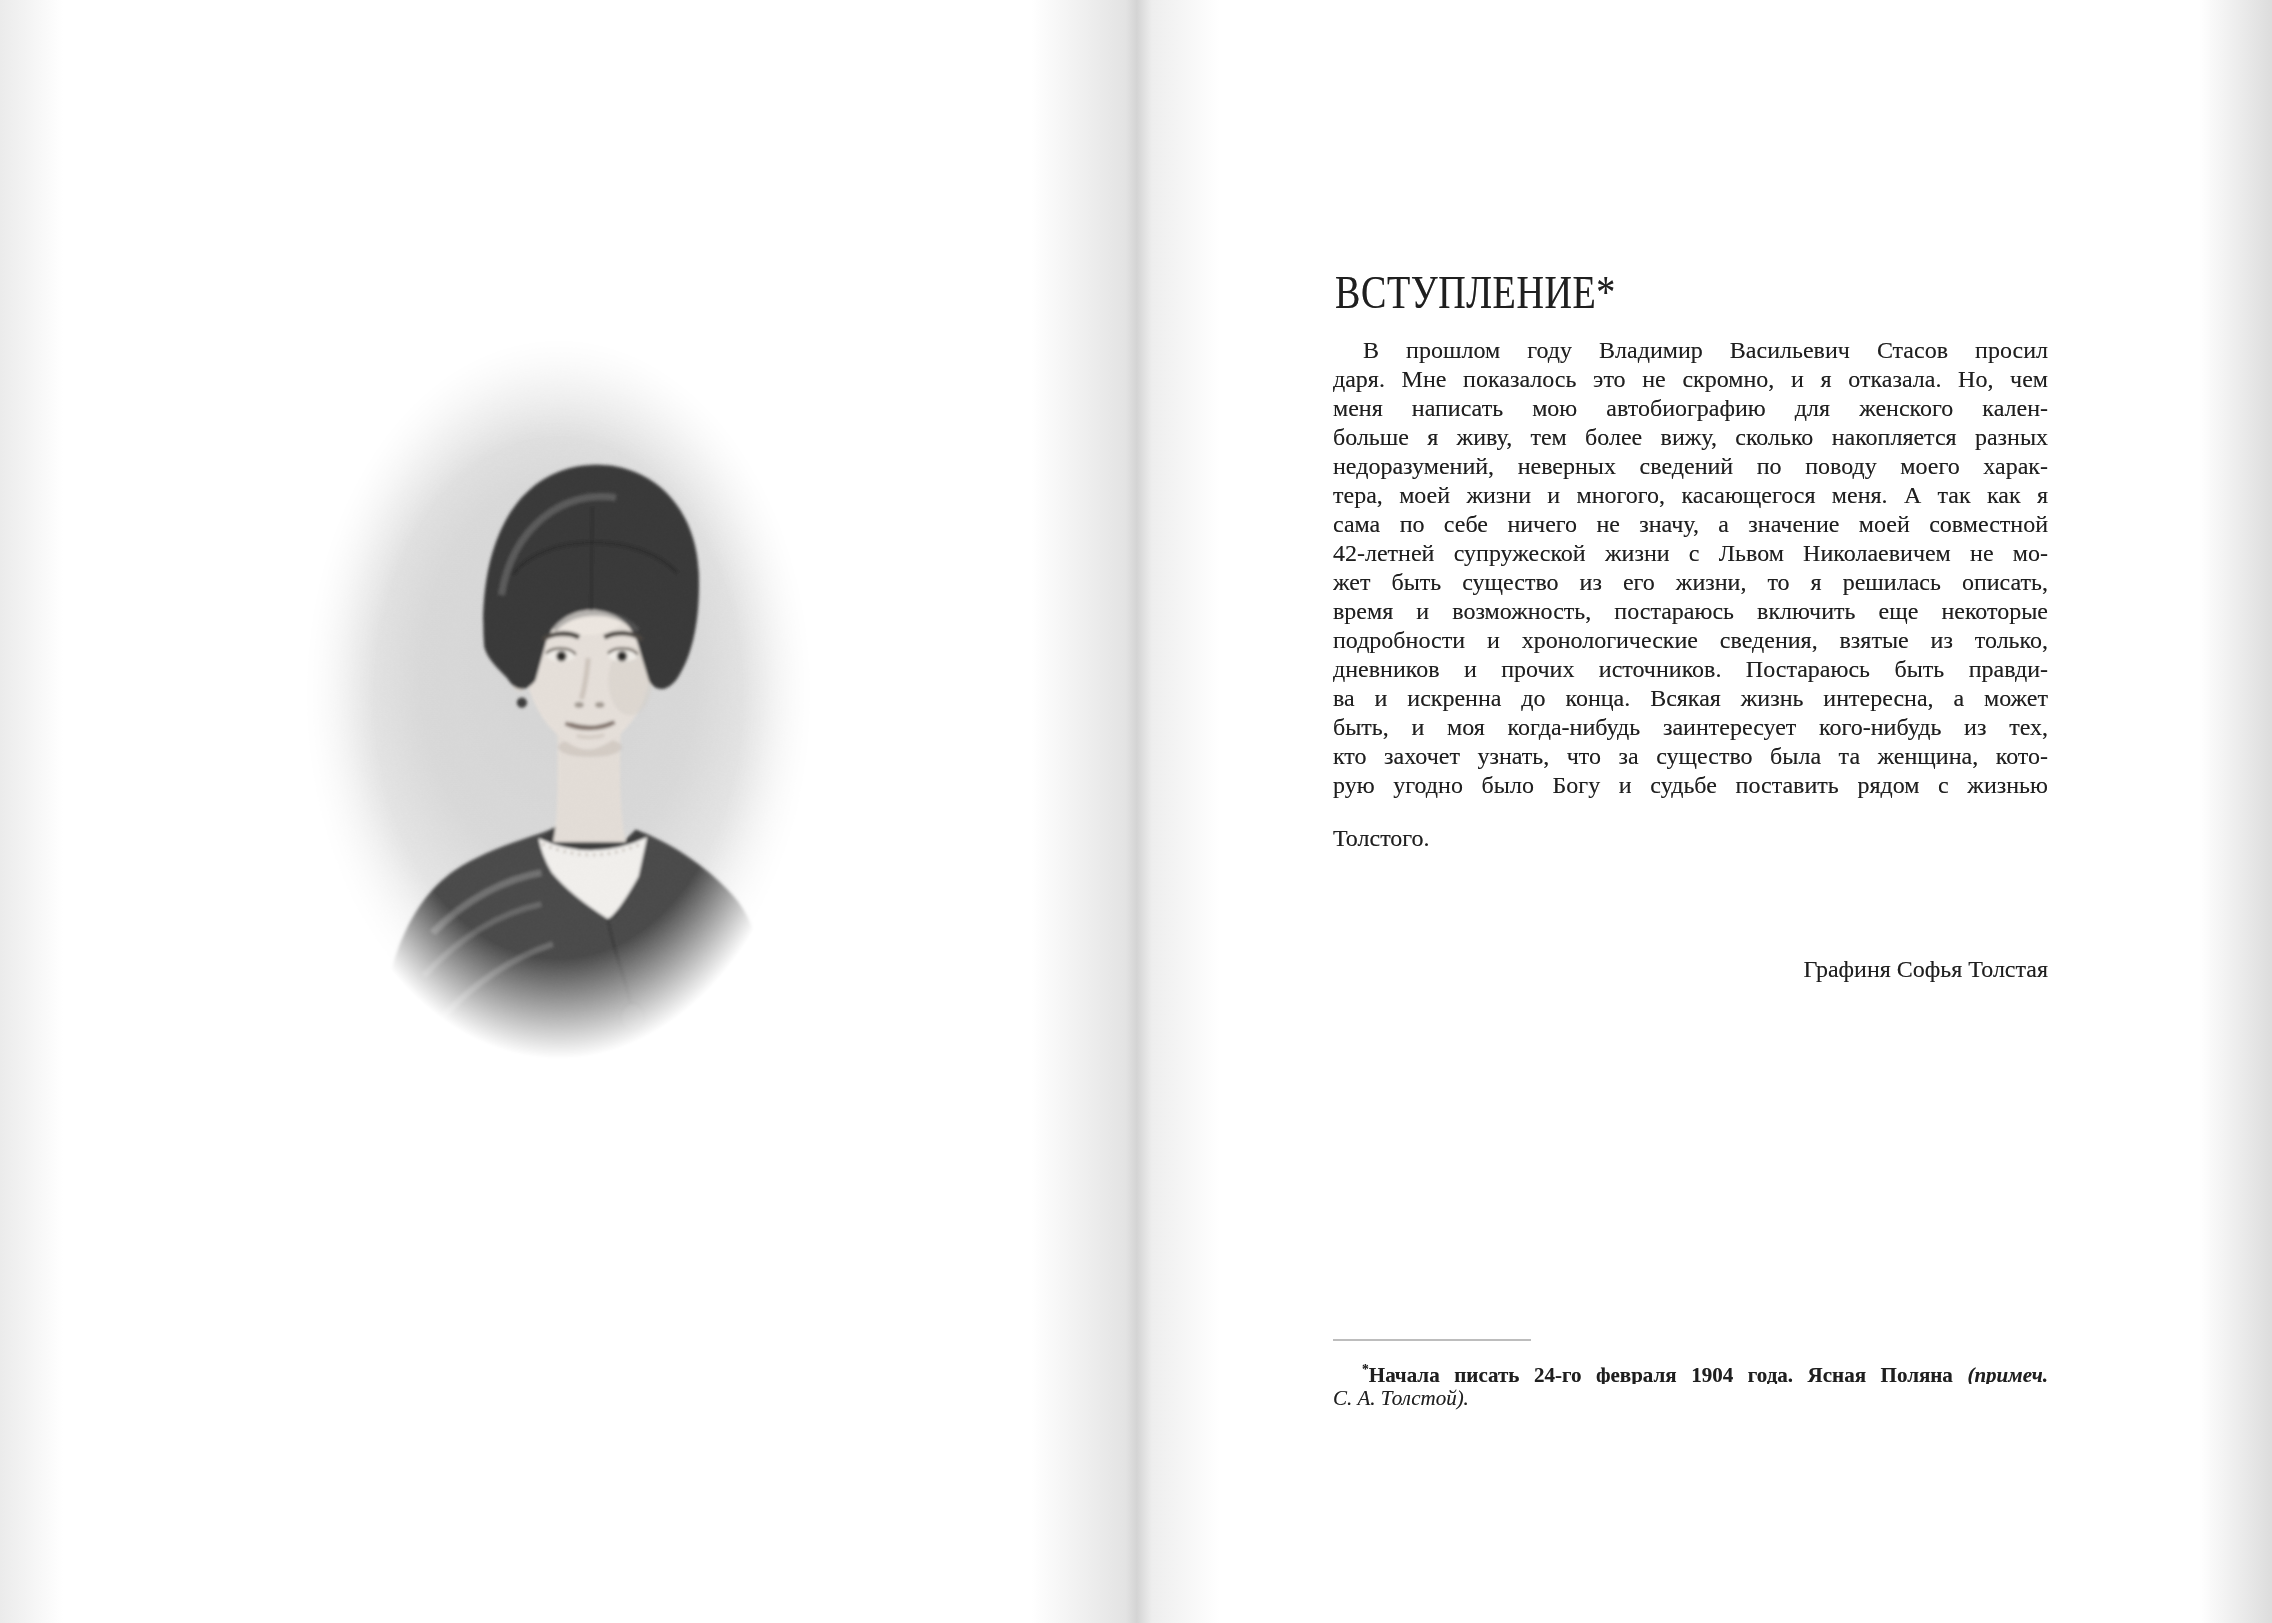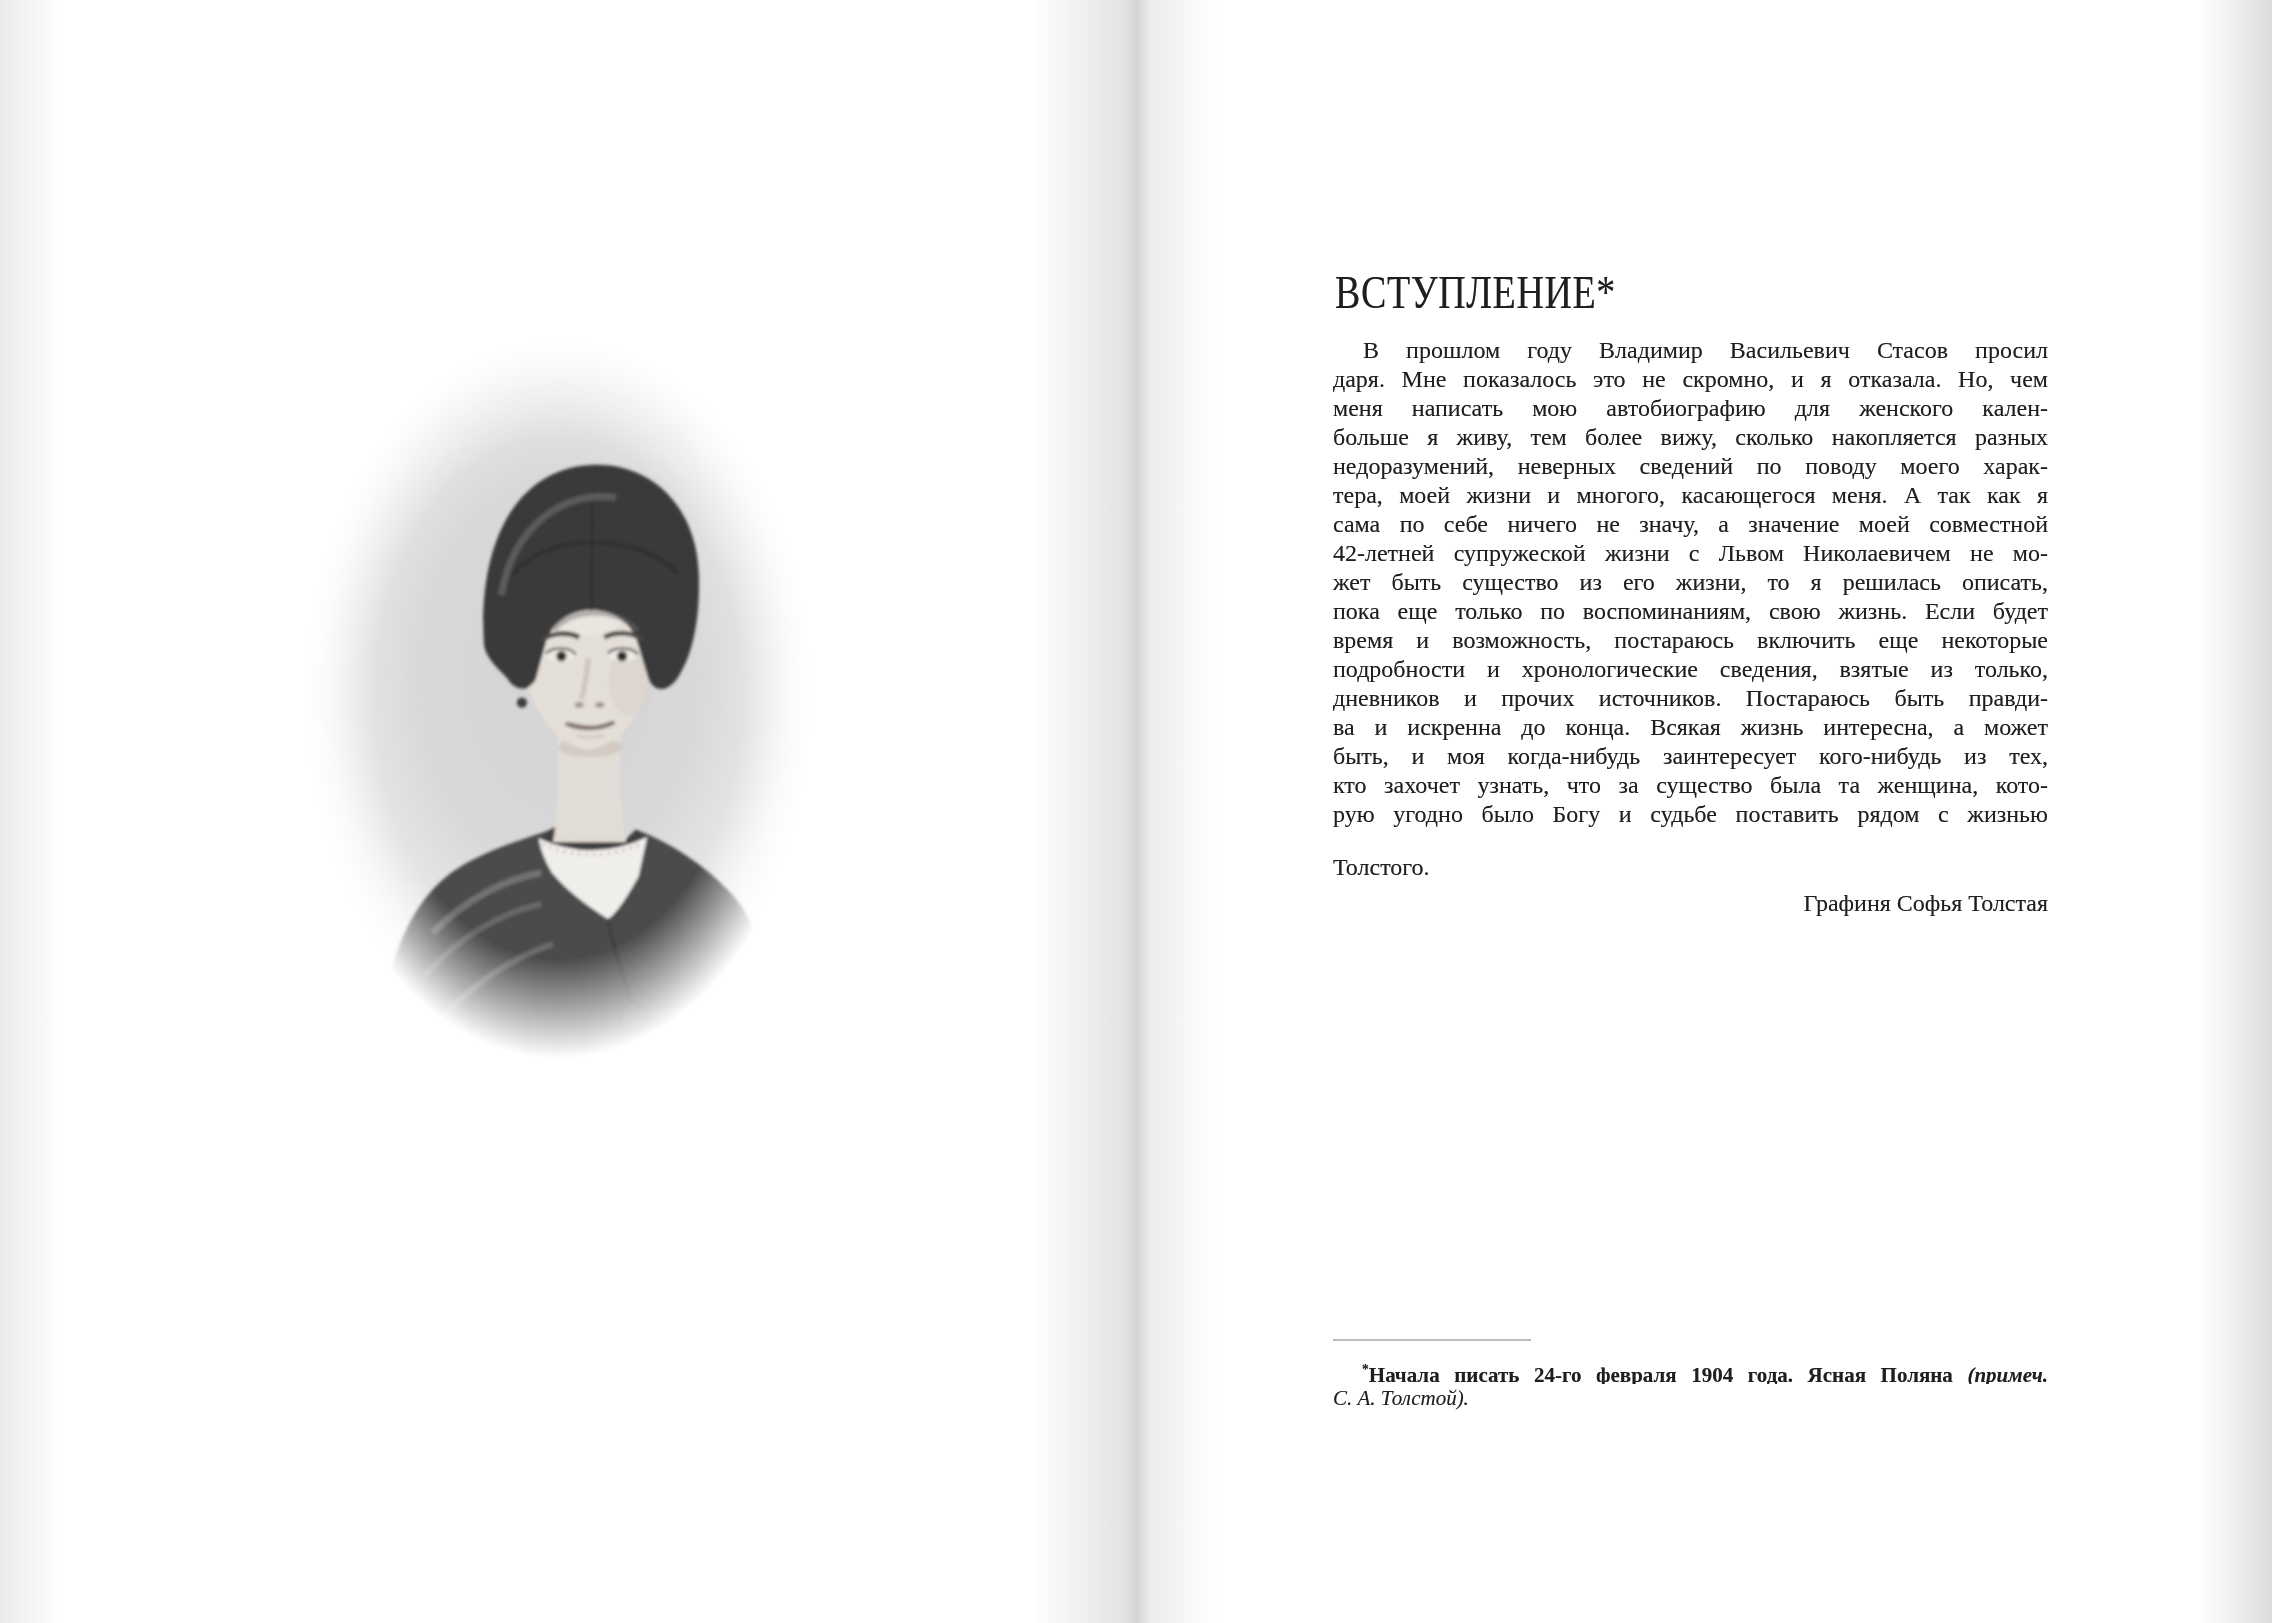--- a/index.html
+++ b/index.html
@@ -35,21 +35,21 @@
     transform:scaleY(1.22);transform-origin:left top;
     text-shadow:0 0 0.3px rgba(20,20,20,.5);
     white-space:nowrap;
   }
   .para{position:absolute;left:198px;top:336px;width:715px;
     font-size:24px;line-height:29px;text-shadow:0 0 0.3px rgba(20,20,20,.45);}
   .line{height:29px;overflow:hidden;text-align:justify;text-align-last:justify;}
   .line.ind{text-indent:30px;}
   .line.last{text-align-last:left;margin-top:24px;}
 
-  .signature{position:absolute;left:198px;top:890px;width:715px;
+  .signature{position:absolute;left:198px;top:956px;width:715px;
     font-size:24px;text-align:right;text-shadow:0 0 0.3px rgba(20,20,20,.45);}
 
   .fn-rule{position:absolute;left:198px;top:1339px;width:198px;height:1.7px;
     background:var(--rule,#bdbdbd);}
   .footnote{position:absolute;left:198px;top:1355px;width:715px;
     font-size:21px;line-height:29px;text-shadow:0 0 0.3px rgba(20,20,20,.4);}
   .fn-line{height:29px;overflow:hidden;}
   .fn-line.jl{text-align:justify;text-align-last:justify;font-weight:bold;}
   .fn-line.ind1{text-indent:29px;}
   .i{font-style:italic;}
@@ -157,21 +157,20 @@
     <div class="para">
       <div class="line ind">В прошлом году Владимир Васильевич Стасов просил</div>
       <div class="line">даря. Мне показалось это не скромно, и я отказала. Но, чем</div>
       <div class="line">меня написать мою автобиографию для женского кален-</div>
       <div class="line">больше я живу, тем более вижу, сколько накопляется разных</div>
       <div class="line">недоразумений, неверных сведений по поводу моего харак-</div>
       <div class="line">тера, моей жизни и многого, касающегося меня. А так как я</div>
       <div class="line">сама по себе ничего не значу, а значение моей совместной</div>
       <div class="line">42-летней супружеской жизни с Львом Николаевичем не мо-</div>
       <div class="line">жет быть существо из его жизни, то я решилась описать,</div>
-      <div class="line">пока еще только по воспоминаниям, свою жизнь. Если будет</div>
       <div class="line">время и возможность, постараюсь включить еще некоторые</div>
       <div class="line">подробности и хронологические сведения, взятые из только,</div>
       <div class="line">дневников и прочих источников. Постараюсь быть правди-</div>
       <div class="line">ва и искренна до конца. Всякая жизнь интересна, а может</div>
       <div class="line">быть, и моя когда-нибудь заинтересует кого-нибудь из тех,</div>
       <div class="line">кто захочет узнать, что за существо была та женщина, кото-</div>
       <div class="line">рую угодно было Богу и судьбе поставить рядом с жизнью</div>
       <div class="line last">Толстого.</div>
     </div>
 

